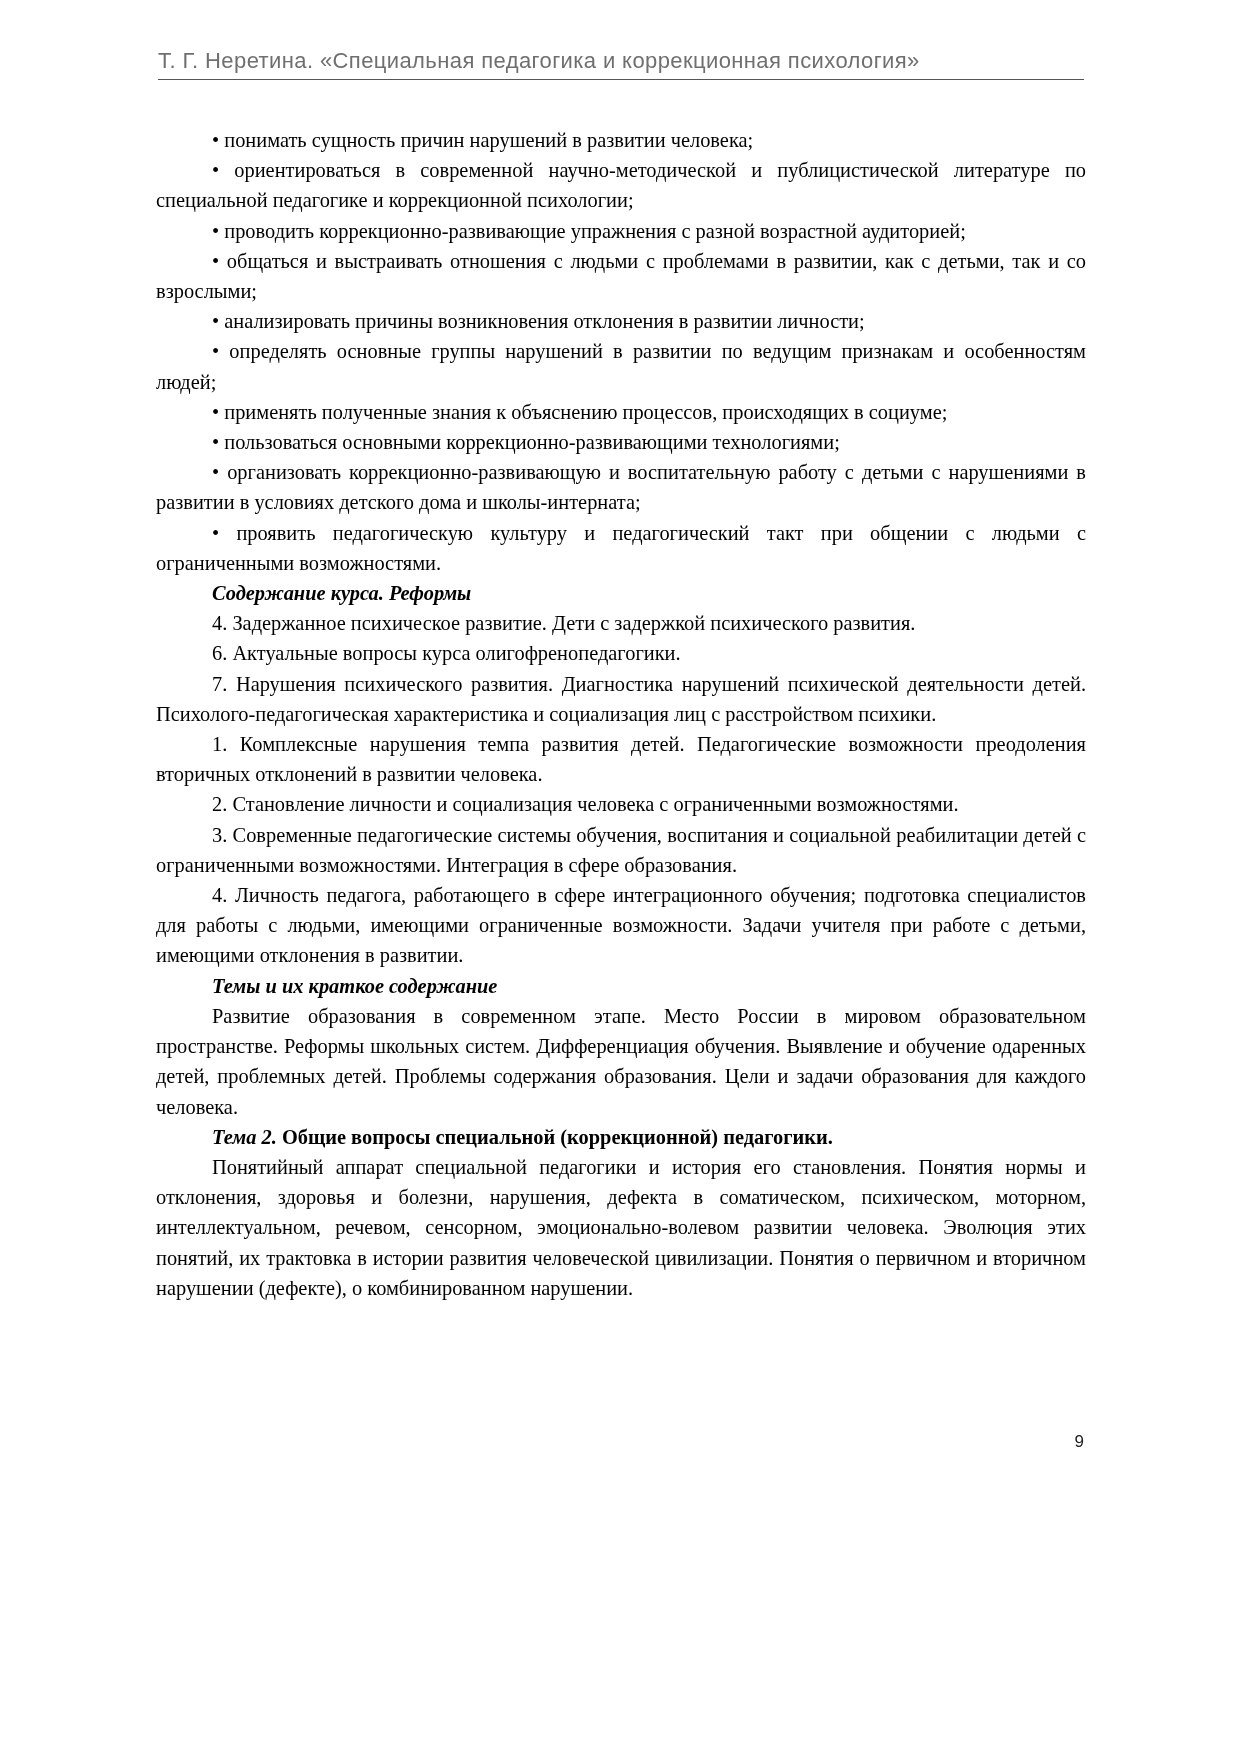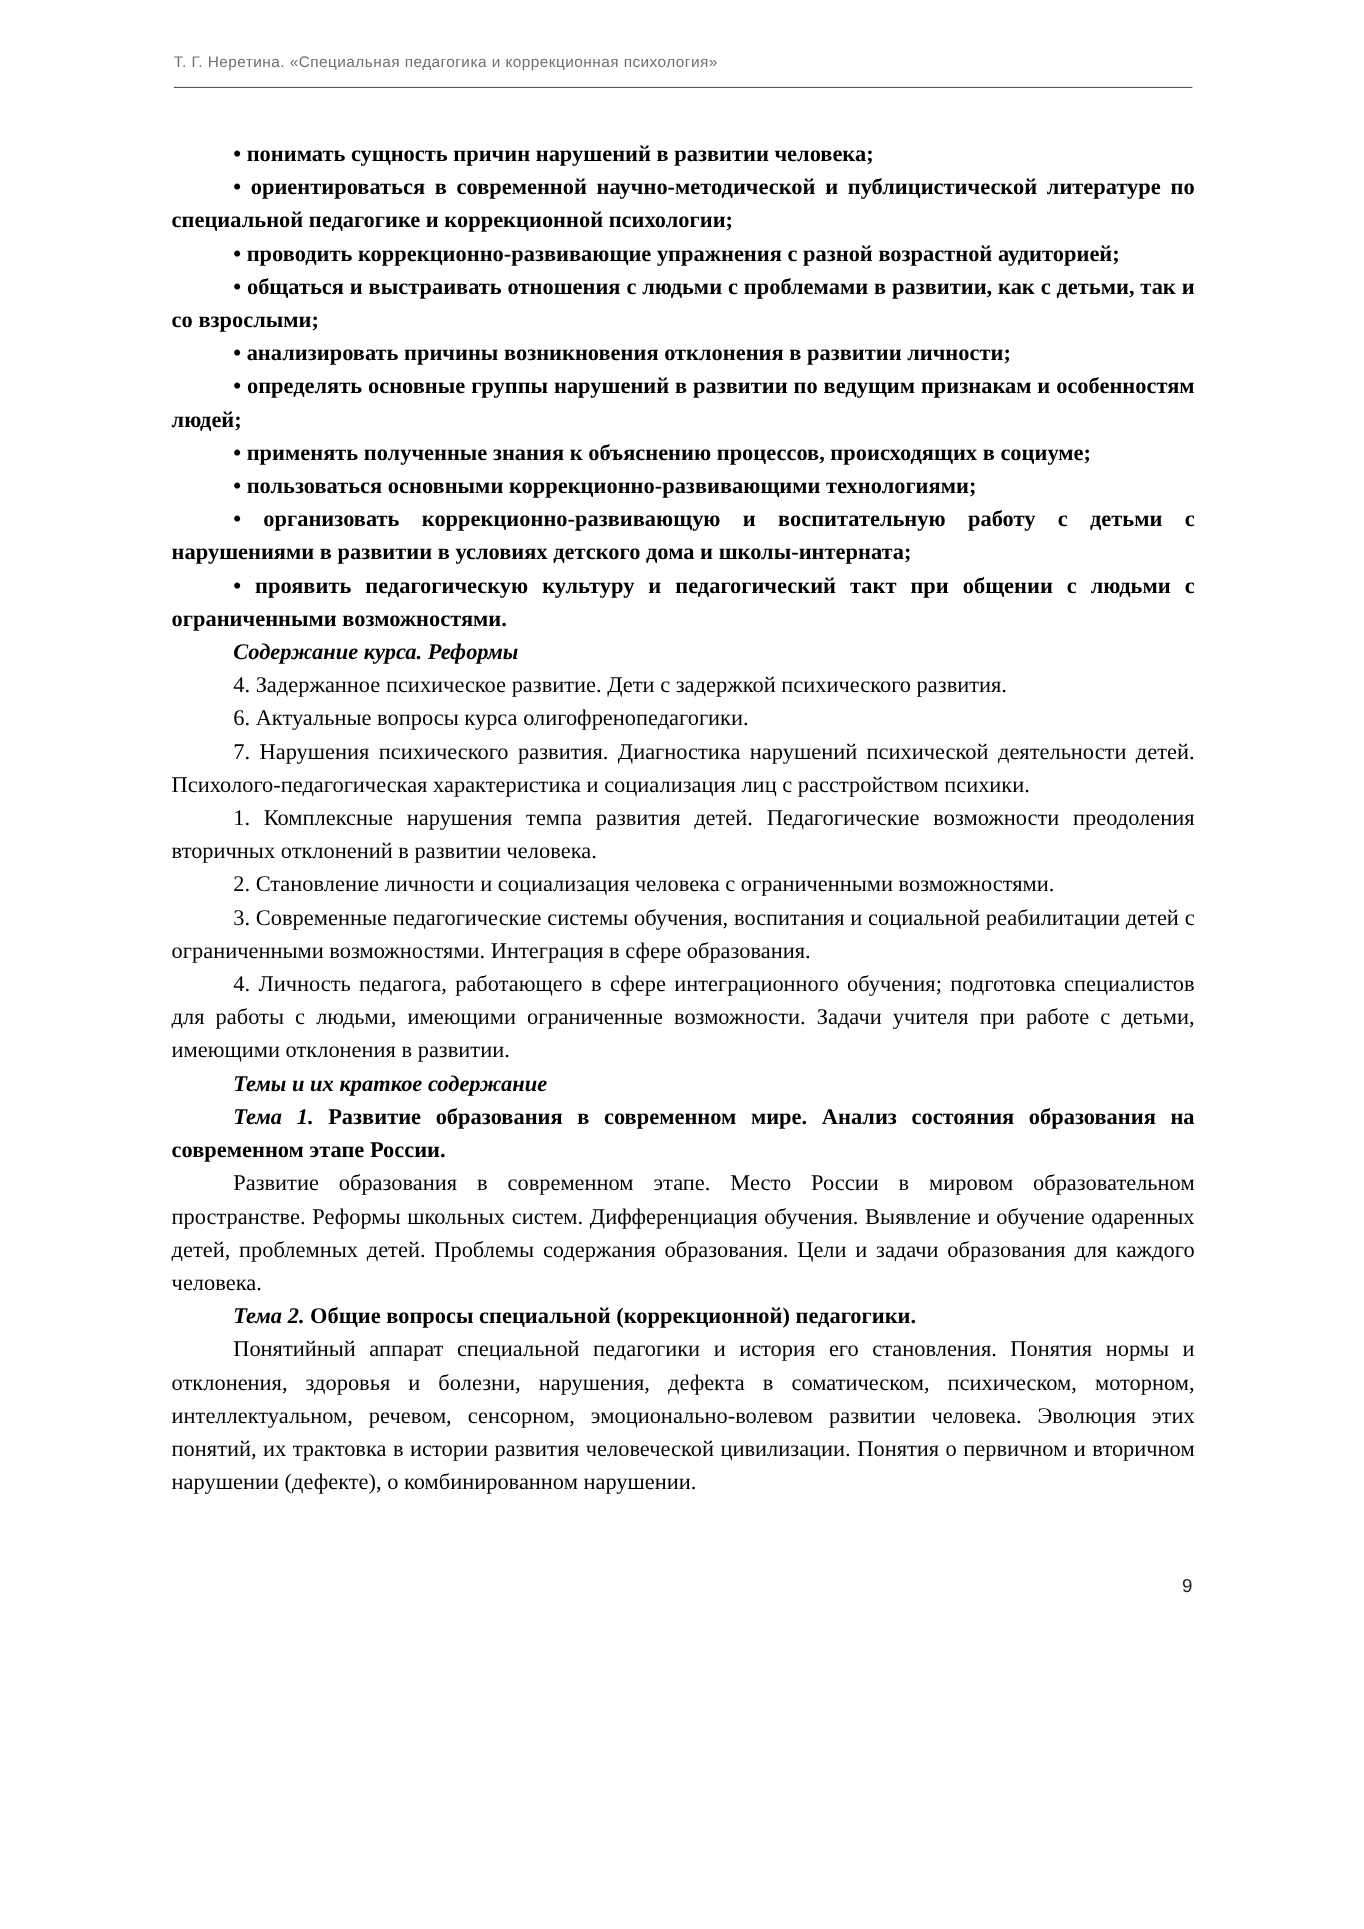--- a/index.html
+++ b/index.html
@@ -18,21 +18,21 @@
     background: #ffffff;
     box-sizing: border-box;
     overflow: hidden;
   }
   .running-head {
     position: absolute;
     left: 158px;
     top: 48px;
     width: 926px;
     font-family: "Liberation Sans", "DejaVu Sans", sans-serif;
-    font-size: 14px;
+    font-size: 22px;
     letter-spacing: 0.4px;
     color: #6f6f6f;
     white-space: nowrap;
   }
   .head-rule {
     position: absolute;
     left: 158px;
     top: 79px;
     width: 926px;
     height: 1px;
@@ -45,21 +45,21 @@
     width: 930px;
   }
   p {
     margin: 0;
     font-size: 20.4px;
     line-height: 30.2px;
     text-align: justify;
     text-indent: 56px;
     hyphens: manual;
   }
-  p.bullet { text-indent: 56px; font-weight: bold; }
+  p.bullet { text-indent: 56px; }
   .ital { font-style: italic; font-weight: bold; }
   .bold { font-weight: bold; }
   .heading-ital {
     font-style: italic;
     font-weight: bold;
   }
   .page-number {
     position: absolute;
     right: 156px;
     top: 1432px;
@@ -94,21 +94,20 @@
     <p>4. Задержанное психическое развитие. Дети с задержкой психического развития.</p>
     <p>6. Актуальные вопросы курса олигофренопедагогики.</p>
     <p>7. Нарушения психического развития. Диагностика нарушений психической деятельности детей. Психолого-педагогическая характеристика и социализация лиц с расстройством психики.</p>
     <p>1. Комплексные нарушения темпа развития детей. Педагогические возможности преодоления вторичных отклонений в развитии человека.</p>
     <p>2. Становление личности и социализация человека с ограниченными возможностями.</p>
     <p>3. Современные педагогические системы обучения, воспитания и социальной реабилитации детей с ограниченными возможностями. Интеграция в сфере образования.</p>
     <p>4. Личность педагога, работающего в сфере интеграционного обучения; подготовка специалистов для работы с людьми, имеющими ограниченные возможности. Задачи учителя при работе с детьми, имеющими отклонения в развитии.</p>
 
     <p class="heading-ital">Темы и их краткое содержание</p>
 
-    <p><span class="ital">Тема 1.</span><span class="bold"> Развитие образования в современном мире. Анализ состояния образования на современном этапе России.</span></p>
     <p>Развитие образования в современном этапе. Место России в мировом образовательном пространстве. Реформы школьных систем. Дифференциация обучения. Выявление и обучение одаренных детей, проблемных детей. Проблемы содержания образования. Цели и задачи образования для каждого человека.</p>
 
     <p><span class="ital">Тема 2.</span><span class="bold"> Общие вопросы специальной (коррекционной) педагогики.</span></p>
     <p>Понятийный аппарат специальной педагогики и история его становления. Понятия нормы и отклонения, здоровья и болезни, нарушения, дефекта в соматическом, психическом, моторном, интеллектуальном, речевом, сенсорном, эмоционально-волевом развитии человека. Эволюция этих понятий, их трактовка в истории развития человеческой цивилизации. Понятия о первичном и вторичном нарушении (дефекте), о комбинированном нарушении.</p>
 
   </div>
 
   <div class="page-number">9</div>
 
 </div>

